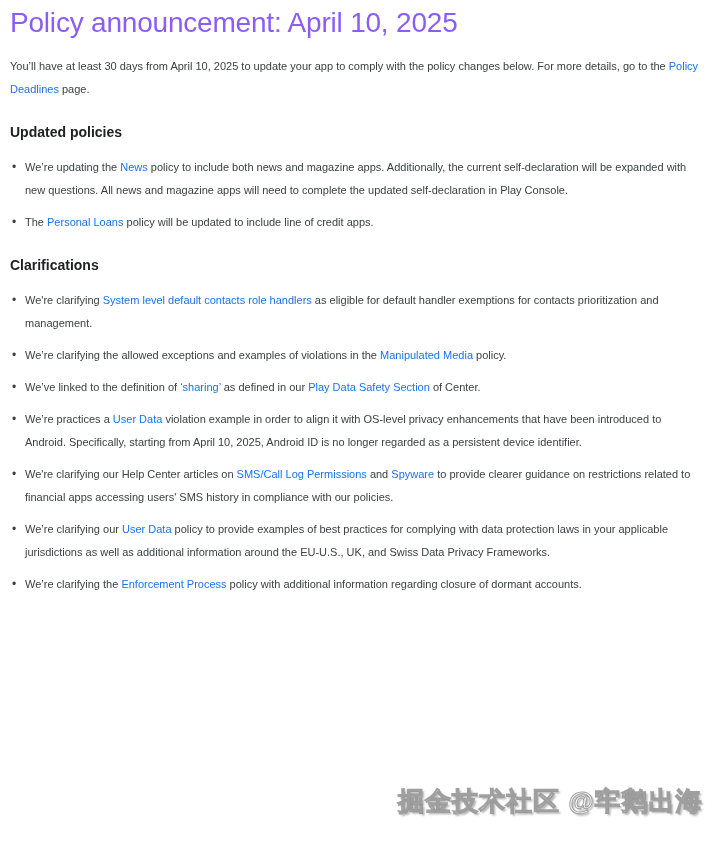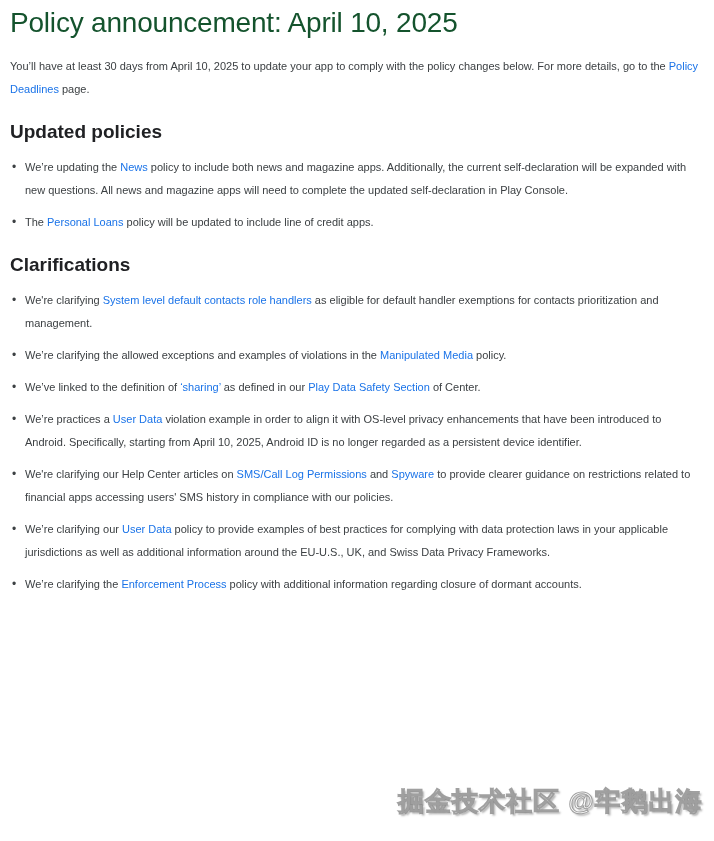--- a/index.html
+++ b/index.html
@@ -9,33 +9,33 @@
     box-sizing: border-box;
     padding: 4px 10px 14px 10px;
     font-family: "Liberation Sans", sans-serif;
     color: #3c4043;
     position: relative;
     overflow: hidden;
   }
   h1 {
     font-size: 28px;
     font-weight: 400;
-    color: #14532d;
+    color: #8b5cf6;
     letter-spacing: -0.2px;
     margin: 2px 0 15px 0;
     line-height: 34px;
   }
   .body-text, li {
     font-size: 11px;
     line-height: 23px;
     color: #3c4043;
   }
   p.body-text { margin: 0 0 17px 0; }
   h2 {
-    font-size: 19px;
+    font-size: 14px;
     font-weight: 700;
     color: #202124;
     margin: 21px 0 14px 0;
     line-height: 20px;
   }
   ul { list-style: none; margin: 0 0 4px 0; padding: 0; }
   li {
     position: relative;
     padding-left: 15px;
     margin-bottom: 9px;

